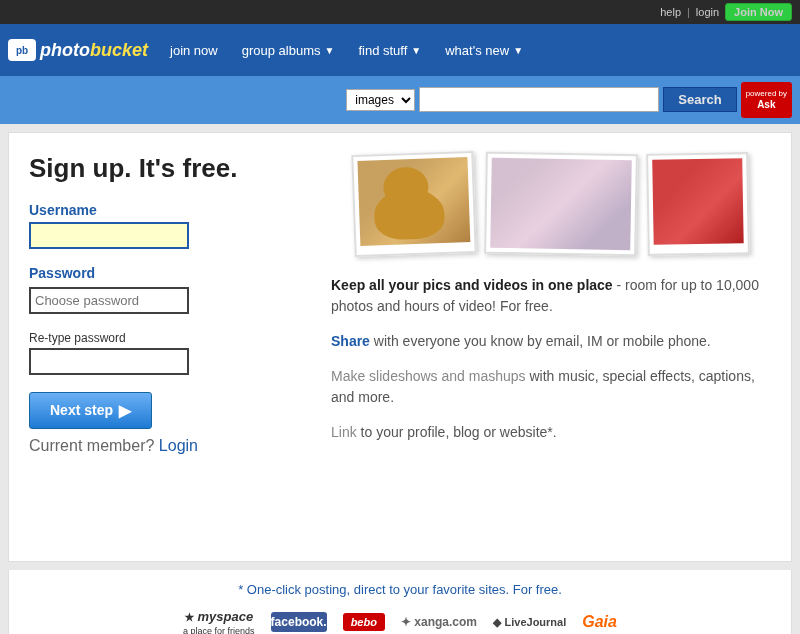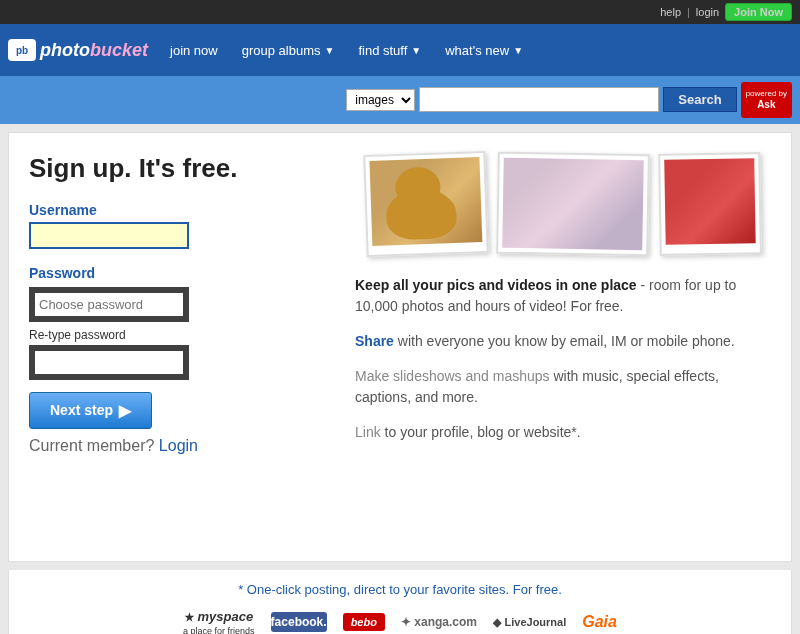--- a/index.html
+++ b/index.html
@@ -57,21 +57,21 @@
       align-items: center;
       justify-content: center;
     }
     #logo .logo-icon span {
       font-size: 10px;
       font-weight: bold;
       color: #1f5ba8;
       font-style: normal;
     }
     #logo .logo-photo { color: white; }
-    #logo .logo-bucket { color: #f9a8d4; }
+    #logo .logo-bucket { color: #fde047; }
 
     .nav-link {
       color: white;
       text-decoration: none;
       font-size: 13px;
       padding: 0 12px;
       height: 52px;
       display: flex;
       align-items: center;
       white-space: nowrap;
@@ -125,21 +125,21 @@
     }
     #ask-logo .powered { font-size: 8px; font-weight: normal; }
 
     
     #main-content {
       background: white;
       margin: 8px;
       padding: 20px;
       border: 1px solid #ddd;
       display: flex;
-      gap: 36px;
+      gap: 12px;
       min-height: 430px;
     }
 
     
     #form-section { width: 290px; flex-shrink: 0; }
     #signup-title {
       font-size: 26px;
       font-weight: bold;
       color: #222;
       margin-bottom: 18px;
@@ -162,24 +162,24 @@
     .password-group { margin-bottom: 8px; }
     .password-label {
       color: #1f5ba8;
       font-size: 14px;
       font-weight: bold;
       margin-bottom: 6px;
     }
     .password-input {
       width: 160px;
       padding: 4px;
-      border: 6px solid #404040;
+      border: 2px solid #404040;
       font-size: 13px;
       display: block;
-      margin-bottom: 6px;
+      margin-bottom: 17px;
     }
     .retype-label {
       font-size: 12px;
       color: #333;
       margin-bottom: 3px;
     }
     #next-step-btn {
       background: linear-gradient(to bottom, #6ab0f5, #1f7ad4);
       color: white;
       border: 1px solid #1565a0;

